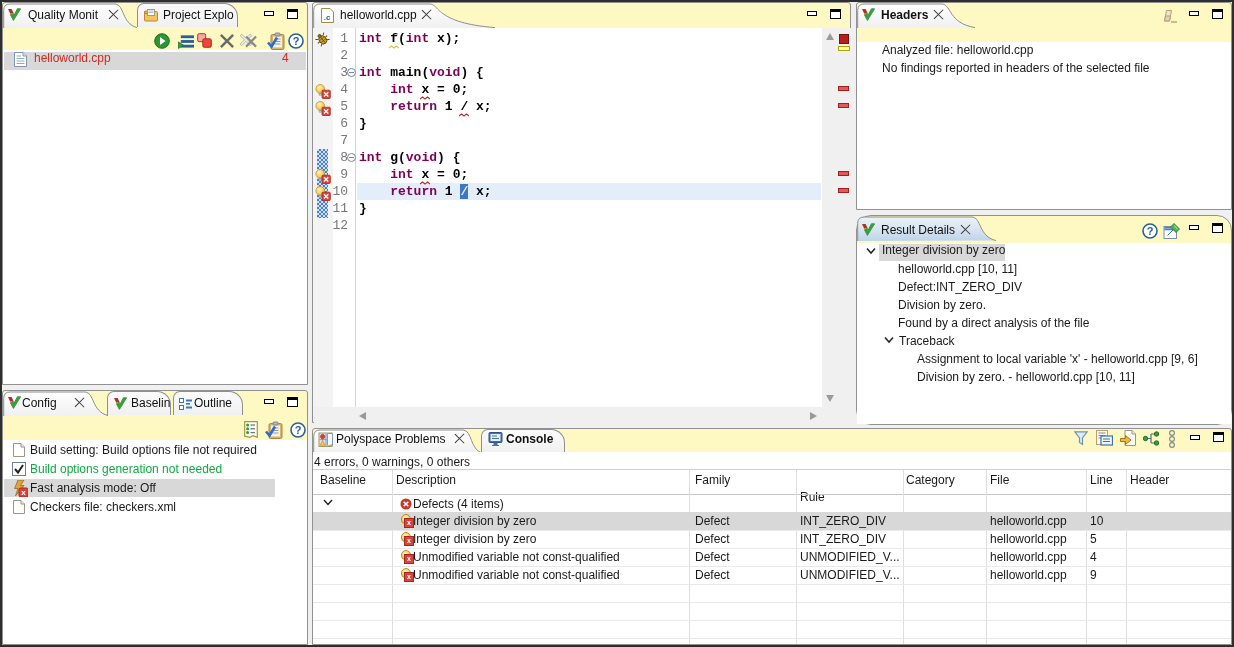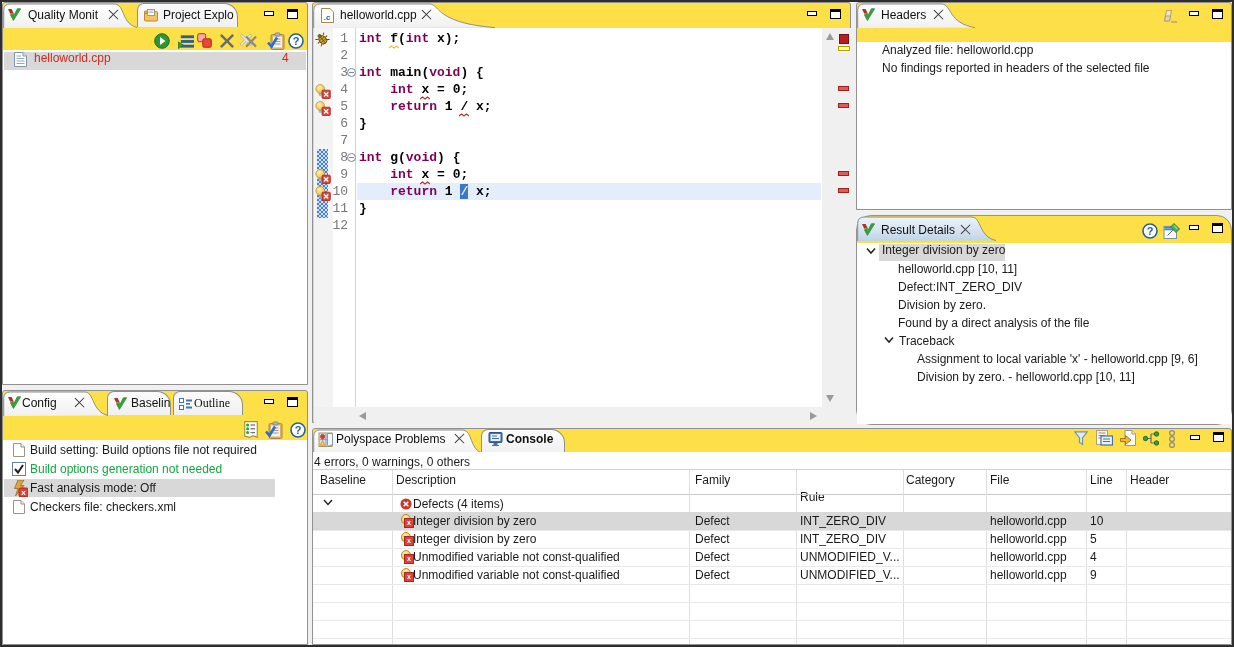--- a/index.html
+++ b/index.html
@@ -1,20 +1,20 @@
 <!DOCTYPE html>
 <html><head>
 <meta charset="utf-8">
 <style>
 * { margin:0; padding:0; box-sizing:border-box; }
 html,body { width:1234px; height:647px; overflow:hidden; }
 body { font-family:"Liberation Sans", sans-serif; font-size:12px; color:#1a1a1a; }
 #root { position:absolute; left:0; top:0; width:1234px; height:647px; background:#f0f0f0; border:2px solid #2e2e2e; }
 .abs { position:absolute; }
-.panel { position:absolute; background:#fde047; border:1px solid #919191; border-radius:3px 3px 0 0; }
+.panel { position:absolute; background:#fef9c3; border:1px solid #919191; border-radius:3px 3px 0 0; }
 .pcontent { position:absolute; background:#fff; left:0; right:0; bottom:0; }
 .tab { position:absolute; top:0; height:24px; border:1px solid #8f8f8f; border-bottom:none; border-radius:7px 14px 0 0; }
 .tab.unsel { background:linear-gradient(#fbfbfb,#f0f0f0); }
 .tablabel { position:absolute; top:5px; white-space:nowrap; color:#111; }
 .xclose { position:absolute; top:6px; width:11px; height:11px; }
 .xclose:before, .xclose:after { content:""; position:absolute; left:5px; top:-1px; width:1.4px; height:13px; background:#3a3a3a; }
 .xclose:before { transform:rotate(45deg); }
 .xclose:after { transform:rotate(-45deg); }
 .minbtn { position:absolute; width:10px; height:5px; border:1.5px solid #000; background:#fff; }
 .maxbtn { position:absolute; width:11px; height:10px; border:1.5px solid #000; border-top-width:3px; background:#fff; }
@@ -152,21 +152,21 @@
       </svg>
   <div class="tablabel" style="left:128px;">Baselin</div>
   <div class="tab unsel" style="left:170px; width:70px;"></div>
   <svg class="abs" style="left:176px; top:7px;" width="13" height="12" viewBox="0 0 13 12">
         <rect x="0.5" y="0.5" width="4" height="4" fill="#fff" stroke="#3b74bd" stroke-width="1"></rect>
         <rect x="0.5" y="7.5" width="4" height="4" fill="#fff" stroke="#3b74bd" stroke-width="1"></rect>
         <rect x="7" y="1.5" width="6" height="2" fill="#3b74bd"></rect>
         <rect x="7" y="8.5" width="6" height="2" fill="#3b74bd"></rect>
         <rect x="7" y="5" width="4" height="1.6" fill="#3b74bd"></rect>
       </svg>
-  <div class="tablabel" style="left:191px;font-family:Liberation Serif, serif;">Outline</div>
+  <div class="tablabel" style="left:191px;">Outline</div>
   <div class="minbtn" style="left:261px; top:8px;"></div>
   <div class="maxbtn" style="left:284px; top:6px;"></div>
 
   <svg class="abs" style="left:241px; top:30px;" width="14" height="17" viewBox="0 0 14 17">
         <path d="M0.7 0.7 L13.3 0.7 L13.3 16.3 L9 14.6 L6 16.3 L0.7 15.2 Z" fill="#fdfdfd" stroke="#a8963e" stroke-width="1.2"></path>
         <circle cx="3.6" cy="4" r="1.5" fill="#2ea12e"></circle>
         <circle cx="3.6" cy="7.8" r="1.5" fill="#2ea12e"></circle>
         <circle cx="3.6" cy="11.6" r="1.5" fill="#2ea12e"></circle>
         <line x1="6.5" y1="4" x2="11" y2="4" stroke="#777" stroke-width="1.3"></line>
         <line x1="6.5" y1="7.8" x2="11" y2="7.8" stroke="#777" stroke-width="1.3"></line>
@@ -413,21 +413,21 @@
           </linearGradient>
         </defs>
         <path d="M0.7,25 L0.7,7.5 Q0.7,1 7,1 L85,1 C 95,2 91,20 118,24.6 L0.7,25 Z" fill="url(#g4)" stroke="none"></path>
         <path d="M0.7,25 L0.7,7.5 Q0.7,1 7,1 L85,1 C 95,2 91,20 118,24.6" fill="none" stroke="#8d8d8d" stroke-width="1"></path>
       </svg>
   <svg class="abs" style="left:4px; top:5px;" width="14" height="14" viewBox="0 0 14 14">
         <path d="M1 1 L4.6 1 L7.6 7.2 L4.9 9.2 Z" fill="#a93229"></path>
         <path d="M3.1 5.4 L6.3 4.8 L7.6 7.2 L4.9 9.2 Z" fill="#f0a93c"></path>
         <path d="M3.6 7 L6.4 12.4 L13.6 0.8 L10.4 0.8 L6.9 7.6 L5.6 5.3 Z" fill="#3c9b42" stroke="#3c9b42" stroke-width="1" stroke-linejoin="round"></path>
       </svg>
-  <div class="tablabel" style="left:24px;">Headers</div>
+  <div class="tablabel" style="left:24px;font-weight:bold;">Headers</div>
   <div class="xclose" style="left:76px;"></div>
   <svg class="abs" style="left:306px; top:7px;" width="15" height="13" viewBox="0 0 15 13">
         <path d="M3.5 0.5 L8.5 0.5 L6.5 11 L1.5 11 Z" fill="#efe6d2" stroke="#b3a171"></path>
         <path d="M2.6 6 L7.5 6 L6.5 11 L1.5 11 Z" fill="#e0d4b8" stroke="#b3a171"></path>
         <line x1="8" y1="12" x2="14" y2="12" stroke="#b3a171" stroke-width="1.4"></line>
       </svg>
   <div class="minbtn" style="left:332px; top:8px;"></div>
   <div class="maxbtn" style="left:355px; top:6px;"></div>
   <div class="pcontent" style="top:25px;margin-top:14px;">
     <div class="abs" style="left:25px; top:1px;">Analyzed file: helloworld.cpp</div>

